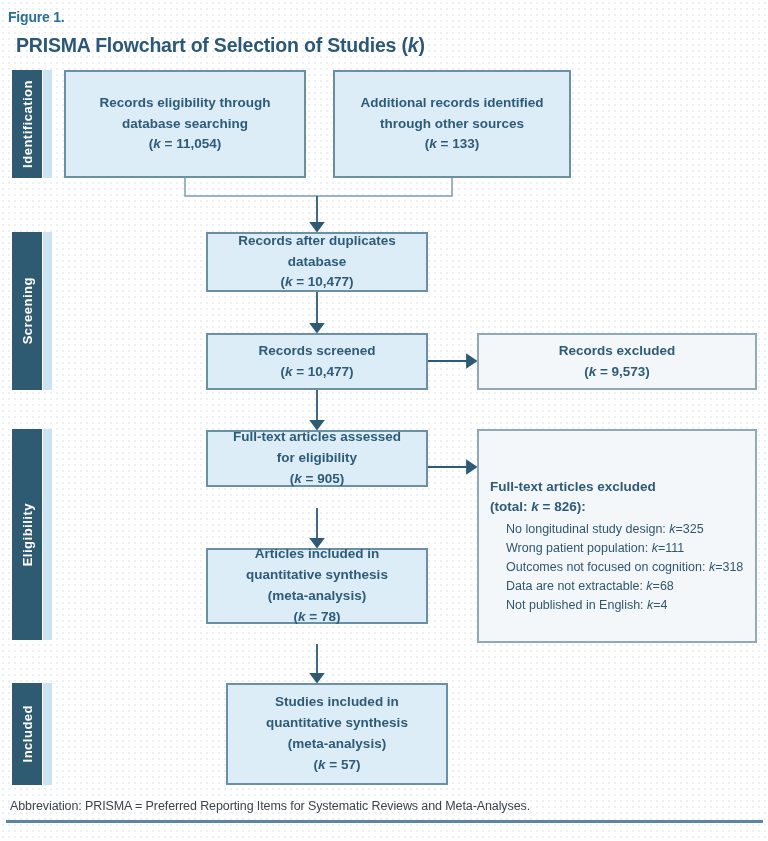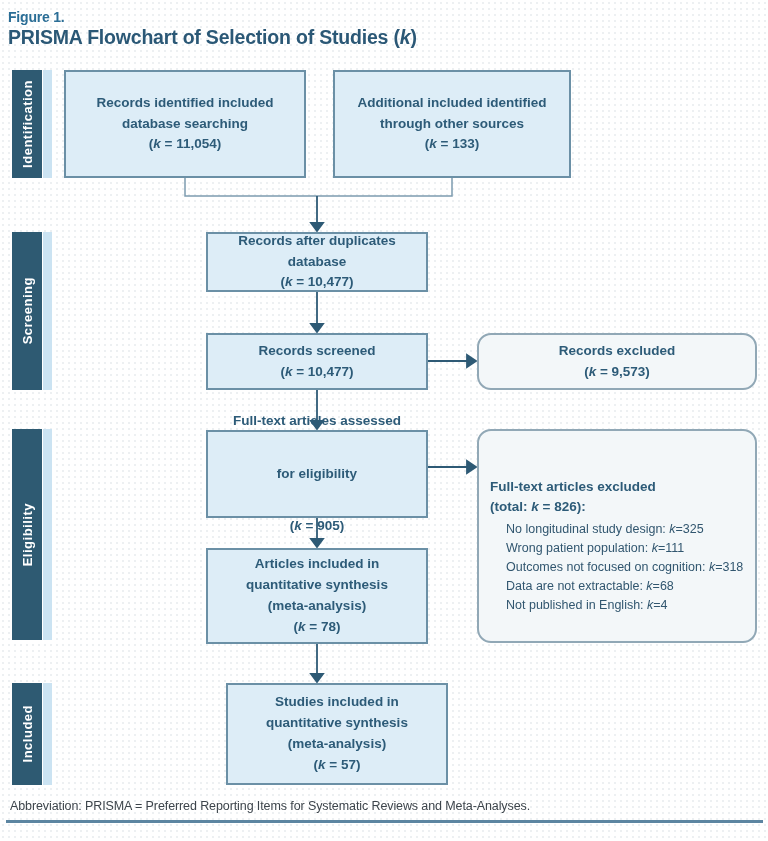--- a/index.html
+++ b/index.html
@@ -8,41 +8,41 @@
   .canvas{
     position:relative;width:768px;height:841px;background:#ffffff;
     background-image:radial-gradient(#edf0f2 0.8px, transparent 0.9px);
     background-size:6px 6px;overflow:hidden;padding-left:47px;
   }
   .figure-label{
     position:absolute;left:8px;top:9px;font-size:14px;font-weight:bold;
     color:#2b6e96;letter-spacing:-0.2px;
   }
   .page-title{
-    position:absolute;left:8px;top:26px;margin:0;font-size:19.5px;font-weight:bold;
+    position:absolute;left:8px;top:26px;margin:8px;font-size:19.5px;font-weight:bold;
     color:#2b5876;letter-spacing:-0.2px;
   }
   .stage{position:absolute;left:12px;display:flex;}
   .stage-dark{
     width:30px;height:100%;background:#2e5a72;display:flex;
     align-items:center;justify-content:center;
   }
   .stage-accent{width:9px;height:100%;background:#cbe3f2;margin-left:1px;}
   .stage-label{
     color:#ffffff;font-size:13px;font-weight:bold;letter-spacing:0.5px;
     writing-mode:vertical-rl;transform:rotate(180deg);white-space:nowrap;
   }
   .node{
     position:absolute;box-sizing:border-box;background:#ddedf7;
     border:2px solid #6b90a6;display:flex;flex-direction:column;
     align-items:center;justify-content:center;text-align:center;
     color:#2d5b78;font-size:13.5px;font-weight:bold;line-height:1.55;
   }
   .node .line{white-space:nowrap;}
-  .node.excluded{background:#f3f7f9;border-color:#91a8b6;border-radius:14px;}
+  .node.excluded{background:#f3f7f9;border-color:#91a8b6;}
   .reasons-box{
     align-items:flex-start;justify-content:flex-start;text-align:left;
     padding:46px 8px 8px 11px;
   }
   .ex-heading{font-size:13.5px;font-weight:bold;line-height:1.5;}
   .ex-reasons{font-size:12.5px;font-weight:normal;line-height:1.52;padding-left:16px;margin-top:2px;color:#31566f;}
   .connectors{position:absolute;left:0;top:0;pointer-events:none;}
   .footer-abbr{
     position:absolute;left:10px;top:799px;font-size:12.5px;color:#3c444b;letter-spacing:-0.1px;
   }
@@ -102,68 +102,68 @@
 
       <line x1="317" y1="508" x2="317" y2="539"></line>
       <polygon points="311,539 323,539 317,547"></polygon>
 
       <line x1="317" y1="644" x2="317" y2="674"></line>
       <polygon points="311,674 323,674 317,682"></polygon>
     </g>
   </svg>
 
   <div class="node" style="left:64px;top:70px;width:242px;height:108px;">
-      <div class="line">Records identified included</div>
+      <div class="line">Records eligibility through</div>
       <div class="line">database searching</div>
       <div class="line">(<i>k</i> = 11,054)</div>
     </div>
 
   <div class="node" style="left:333px;top:70px;width:238px;height:108px;">
-      <div class="line">Additional included identified</div>
+      <div class="line">Additional records identified</div>
       <div class="line">through other sources</div>
       <div class="line">(<i>k</i> = 133)</div>
     </div>
 
   <div class="node" style="left:206px;top:232px;width:222px;height:60px;text-align:center;">
       <div class="line">Records after duplicates</div>
       <div class="line">database</div>
       <div class="line">(<i>k</i> = 10,477)</div>
     </div>
 
   <div class="node" style="left:206px;top:333px;width:222px;height:57px;">
       <div class="line">Records screened</div>
       <div class="line">(<i>k</i> = 10,477)</div>
     </div>
 
   <div class="node excluded" style="left:477px;top:333px;width:280px;height:57px;">
       <div class="line">Records excluded</div>
       <div class="line">(<i>k</i> = 9,573)</div>
     </div>
 
-  <div class="node" style="left:206px;top:430px;width:222px;height:88px;gap:32px;">
+  <div class="node" style="left:206px;top:430px;width:222px;height:57px;">
       <div class="line">Full-text articles assessed</div>
       <div class="line">for eligibility</div>
       <div class="line">(<i>k</i> = 905)</div>
     </div>
 
   <div class="node excluded reasons-box" style="left:477px;top:429px;width:280px;height:214px;">
     <div class="ex-heading">
         <div class="line">Full-text articles excluded</div>
         <div class="line">(total: <i>k</i> = 826):</div>
       </div>
     <div class="ex-reasons">
         <div class="line">No longitudinal study design: <i>k</i>=325</div>
         <div class="line">Wrong patient population: <i>k</i>=111</div>
         <div class="line">Outcomes not focused on cognition: <i>k</i>=318</div>
         <div class="line">Data are not extractable: <i>k</i>=68</div>
         <div class="line">Not published in English: <i>k</i>=4</div>
       </div>
   </div>
 
-  <div class="node" style="left:206px;top:548px;width:222px;height:96px;">
+  <div class="node" style="left:206px;top:548px;width:222px;height:76px;">
       <div class="line">Articles included in</div>
       <div class="line">quantitative synthesis</div>
       <div class="line">(meta-analysis)</div>
       <div class="line">(<i>k</i> = 78)</div>
     </div>
 
   <div class="node" style="left:206px;top:683px;width:222px;height:102px;margin-left:20px;">
       <div class="line">Studies included in</div>
       <div class="line">quantitative synthesis</div>
       <div class="line">(meta-analysis)</div>

